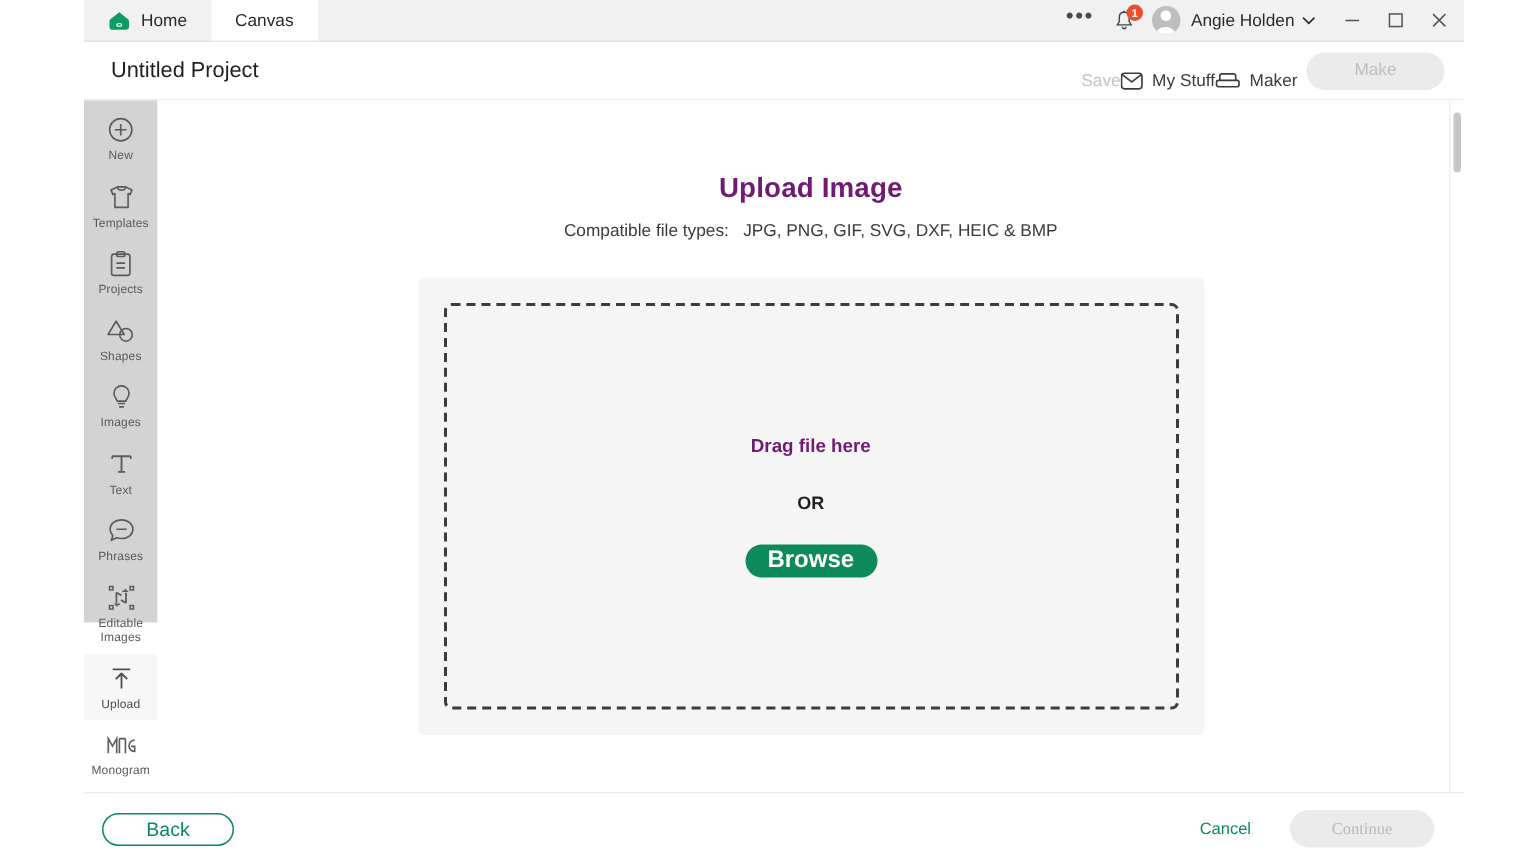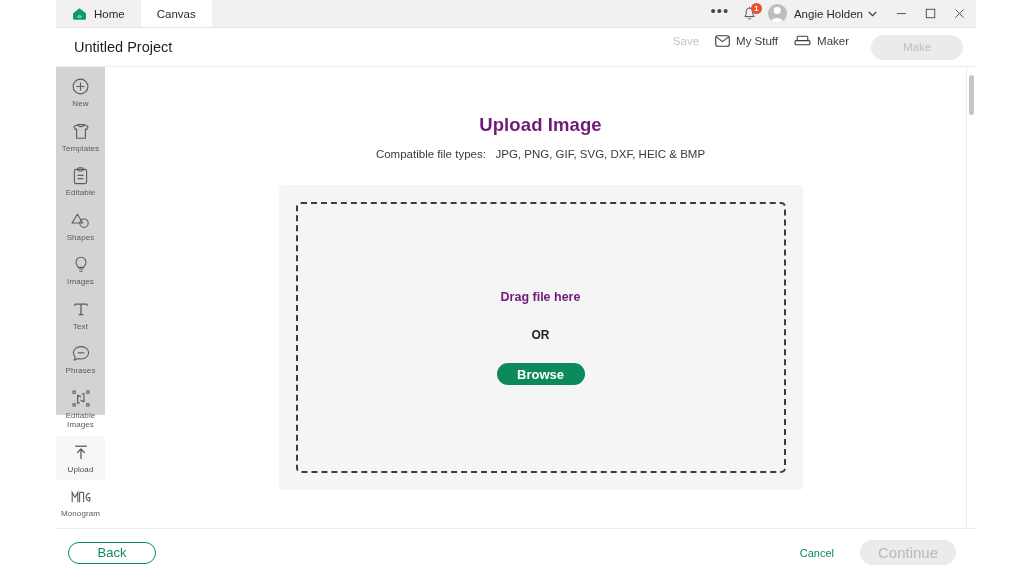--- a/index.html
+++ b/index.html
@@ -75,21 +75,21 @@
   }
   
   .projectbar {
     height: 39px; flex: 0 0 39px; background: #ffffff;
     display: flex; align-items: center;
     padding: 0 13px 0 18px;
     border-bottom: 1px solid #ededed;
   }
   .project-title { font-size: 14.5px; color: #1f1f1f; font-weight: 400; }
   .pb-spacer { flex: 1; }
-  .pb-actions { display: flex; align-items: flex-start; gap: 16px; }
+  .pb-actions { display: flex; align-items: flex-end; }
   .pb-item {
     display: flex; align-items: center; gap: 6px;
     font-size: 11.5px; color: #3c3c3c; cursor: default;
   }
   .pb-item.disabled { color: #c3c3c3; }
   .make-btn {
     width: 92px; height: 25px; border-radius: 13px;
     background: #ebebeb; color: #bdbdbd; border: none;
     font-size: 11.5px; font-family: inherit;
     display: flex; align-items: center; justify-content: center;
@@ -131,21 +131,21 @@
   .dropzone {
     flex: 1; border: 2px dashed #3c3c3c; border-radius: 5px;
     display: flex; flex-direction: column;
     align-items: center; justify-content: center; gap: 0;
   }
   .drag-text { font-size: 12.5px; color: #701a75; font-weight: bold; }
   .or-text { font-size: 12px; color: #1f1f1f; font-weight: bold; margin-top: 24px; }
   .browse-btn {
     margin-top: 21px; width: 88px; height: 22px; border-radius: 11px;
     background: #0c8a5c; color: #ffffff; border: none;
-    font-size: 13px; font-weight: bold; font-family: inherit;
+    font-size: 16px; font-weight: bold; font-family: inherit;
     display: flex; align-items: center; justify-content: center; cursor: pointer;
   }
   
   .footer {
     height: 48px; flex: 0 0 48px; background: #ffffff;
     border-top: 1px solid #ededed;
     display: flex; align-items: center; padding: 0 20px 0 12px;
   }
   .back-btn {
     width: 88px; height: 22px; border-radius: 11px;
@@ -153,21 +153,21 @@
     font-size: 13px; font-family: inherit;
     display: flex; align-items: center; justify-content: center; cursor: pointer;
   }
   .footer-spacer { flex: 1; }
   .cancel-link {
     font-size: 11px; color: #0c8a5c; margin-right: 26px; cursor: pointer;
   }
   .continue-btn {
     width: 96px; height: 25px; border-radius: 13px;
     background: #ebebeb; color: #b9b9b9; border: none;
-    font-size: 15px; font-family: Liberation Sans, sans-serif;
+    font-size: 11px; font-family: Liberation Serif, serif;
     display: flex; align-items: center; justify-content: center; cursor: default;
   }
   
   .scrollbar {
     position: absolute; right: 0; top: 0; width: 10px; height: 100%;
     background: #ffffff; border-left: 1px solid #efefef;
   }
   .scroll-thumb {
     position: absolute; top: 8px; left: 2px;
     width: 5px; height: 40px; border-radius: 3px; background: #c6c6c6;
@@ -296,21 +296,21 @@
       </div>
 
       <div class="side-item">
         <span class="ico">
           <svg width="15" height="18" viewBox="0 0 15 18">
             <rect x="1.4" y="2.4" width="12.2" height="14.2" rx="1.6" fill="none" stroke="#5c5c5c" stroke-width="1.1"></rect>
             <rect x="4.8" y="0.8" width="5.4" height="3.2" rx="1.2" fill="none" stroke="#5c5c5c" stroke-width="1.1"></rect>
             <path d="M4.6 8.4 L10.4 8.4 M4.6 11.6 L10.4 11.6" stroke="#5c5c5c" stroke-width="1.1"></path>
           </svg>
         </span>
-        <span class="side-label">Editable</span>
+        <span class="side-label">Projects</span>
       </div>
 
       <div class="side-item">
         <span class="ico">
           <svg width="19" height="17" viewBox="0 0 19 17">
             <path d="M6.4 2.2 L11.8 11.0 L1.0 11.0 Z" fill="none" stroke="#5c5c5c" stroke-width="1.1" stroke-linejoin="round"></path>
             <circle cx="13.0" cy="11.2" r="4.2" fill="none" stroke="#5c5c5c" stroke-width="1.1"></circle>
           </svg>
         </span>
         <span class="side-label">Shapes</span>

